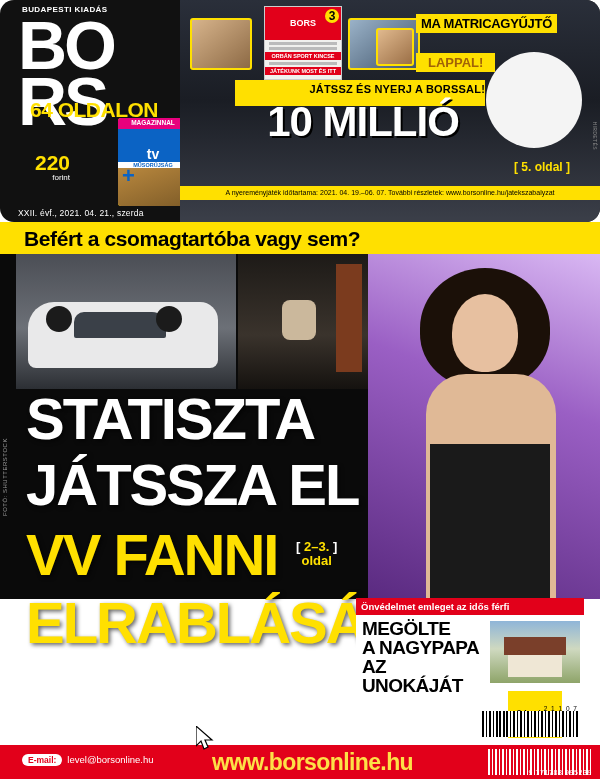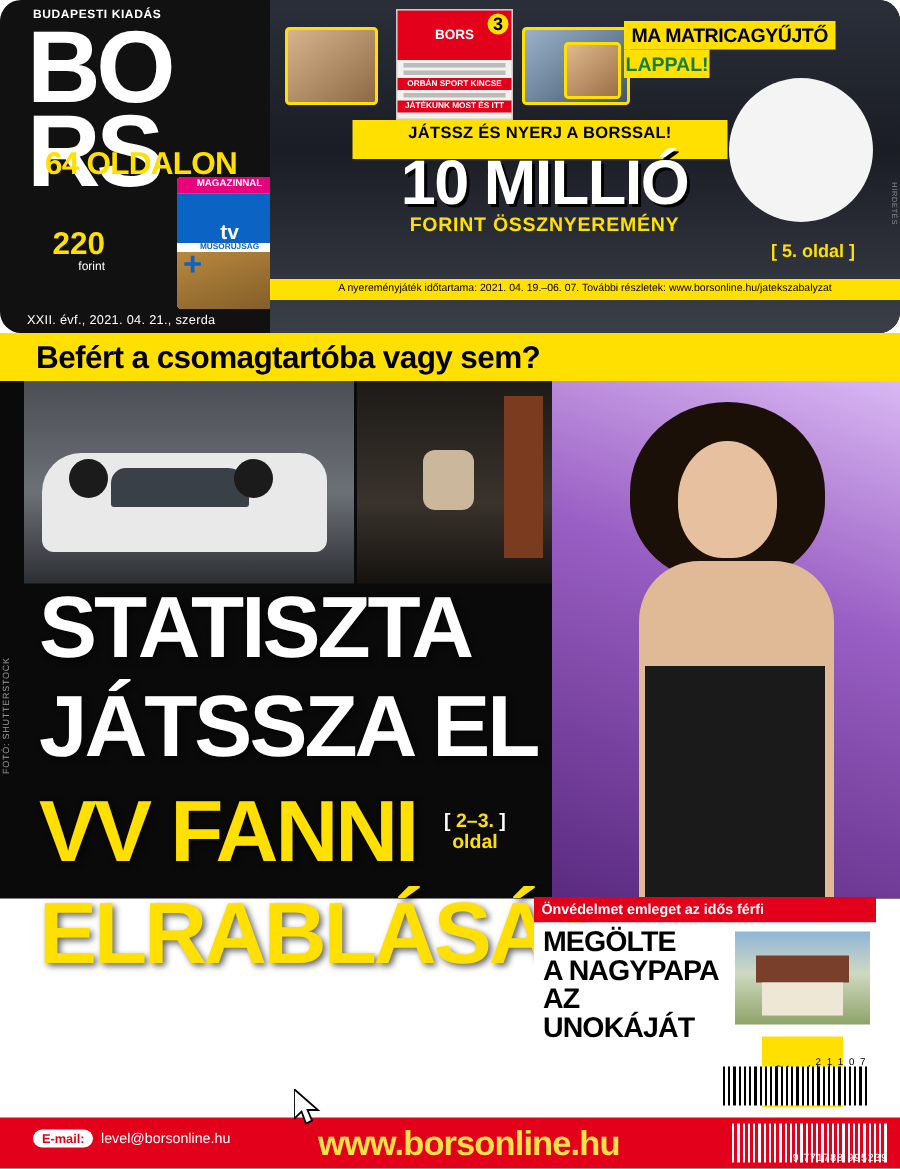--- a/index.html
+++ b/index.html
@@ -70,39 +70,39 @@
   .mh-paper { position:absolute; left: 84px; top: 6px; width: 78px; height: 74px;
     background:#f1f1ee; border:1px solid #ccc; }
   .mh-paper .ph-logo { background:#e2001a; color:#fff; font-weight:bold; font-size:9px; text-align:center; line-height:1.0; padding:12px 0;}
   .mh-paper .ph-3 { position:absolute; right:2px; top:2px; background:#ffe000; color:#000;
     font-weight:bold; font-size:12px; width:14px; height:14px; border-radius:50%; text-align:center; line-height:14px;}
   .mh-paper .ph-l { height:3px; background:#bbb; margin:2px 4px; }
   .mh-paper .ph-band { background:#e2001a; color:#fff; font-size:5.5px; font-weight:bold; text-align:center; padding:1px;}
   .mh-jatssz {
     position:absolute; left: 55px; top: 80px; width: 250px; height: 26px;
     background:#ffe000; color:#000; font-weight:bold; font-size:11px;
-    text-align:center; line-height:18px; letter-spacing:.2px;
+    text-align:right; line-height:18px; letter-spacing:.2px;
   }
   .mh-10m {
     position:absolute; left: 38px; top: 102px; width: 290px; text-align:center;
   }
   .mh-10m .big { color:#fff; font-weight:bold; font-size:42px; line-height:.95; letter-spacing:-1px;
     text-shadow: 2px 2px 0 #000; }
   .mh-10m .sub { color:#ffe000; font-weight:bold; font-size:13px; letter-spacing:.5px; }
   .mh-banner-ft {
     position:absolute; left: 0; top: 186px; width: 420px; height: 14px;
     background:#ffe000; color:#000; font-size:7px; text-align:center; line-height:14px;
   }
   .mh-right-badge {
     position:absolute; right: 16px; top: 14px; width: 168px;
   }
   .mh-right-badge .l1 { background:#ffe000; color:#000; font-weight:bold; font-size:13px;
     padding:2px 5px; display:inline-block; letter-spacing:-.3px; }
-  .mh-right-badge .l2 { background:#ffe000; color:#15803d; font-weight:bold; font-size:13px;
-    padding:2px 1px; display:inline-block; margin-top:0; }
+  .mh-right-badge .l2 { background:#ffe000; color:#a16207; font-weight:bold; font-size:13px;
+    padding:2px 12px; display:inline-block; margin-top:20px; }
   .mh-circle {
     position:absolute; right: 18px; top: 52px; width: 96px; height: 96px;
     border-radius:50%; background:#f4f4f4;
   }
   .mh-oldal5 {
     position:absolute; right: 30px; top: 160px; color:#ffe000; font-weight:bold; font-size:12px;
   }
   .mh-vert { position:absolute; right: 2px; top: 150px; transform: rotate(90deg);
     transform-origin: right top; color:#888; font-size:5px; letter-spacing:.4px; }
 
@@ -235,21 +235,20 @@
         <div class="ph-l"></div>
         <div class="ph-band">JÁTÉKUNK MOST ÉS ITT</div>
       </div>
       <div class="mh-photo-b"></div>
       <div class="mh-photo-c"></div>
 
       <div class="mh-jatssz">JÁTSSZ ÉS NYERJ A BORSSAL!</div>
 
       <div class="mh-10m">
         <div class="big">10 MILLIÓ</div>
-        <div class="sub">FORINT ÖSSZNYEREMÉNY</div>
       </div>
 
       <div class="mh-banner-ft">A nyereményjáték időtartama: 2021. 04. 19.–06. 07. További részletek: www.borsonline.hu/jatekszabalyzat</div>
     </div>
 
     <div class="mh-right-badge">
       <div class="l1">MA MATRICAGYŰJTŐ</div><br>
       <div class="l2">LAPPAL!</div>
     </div>
 

